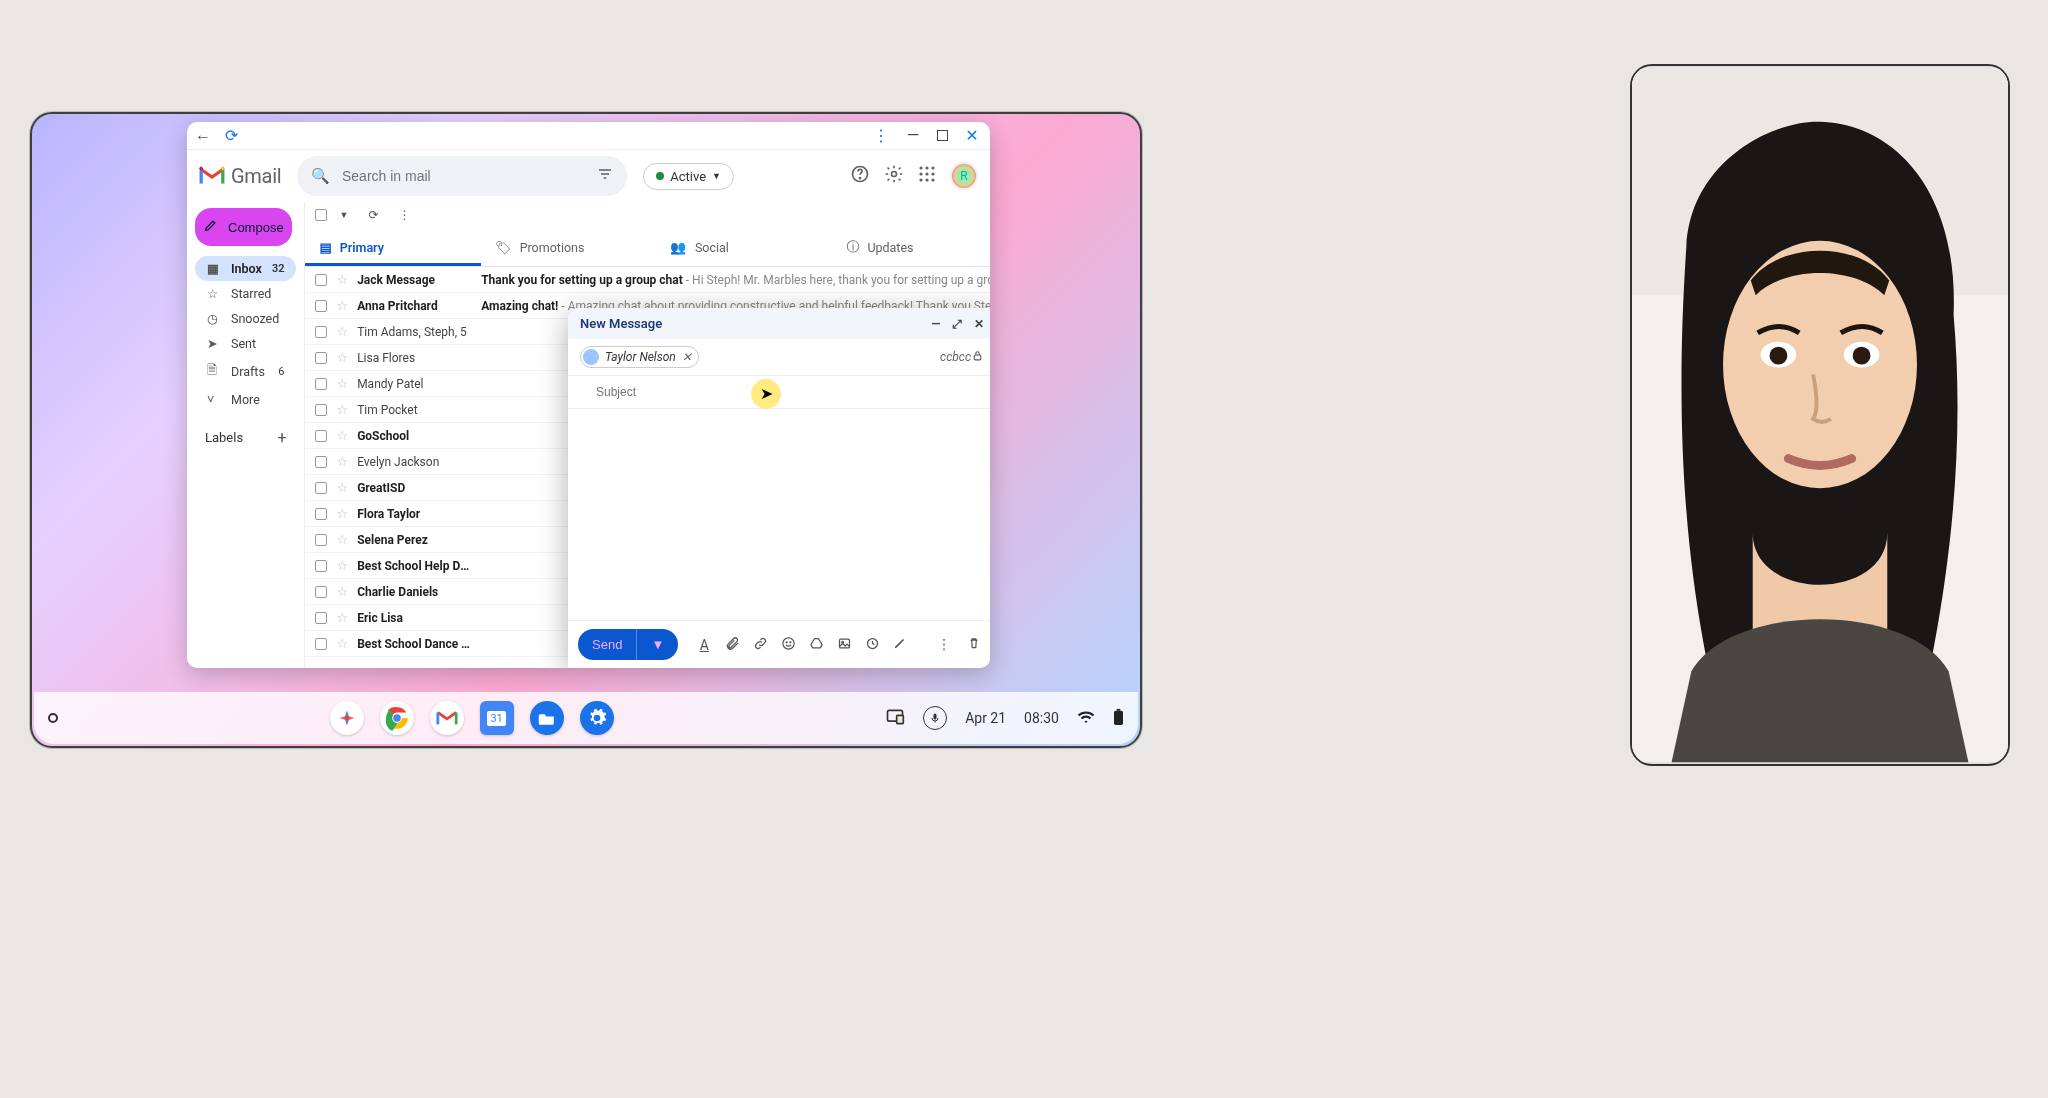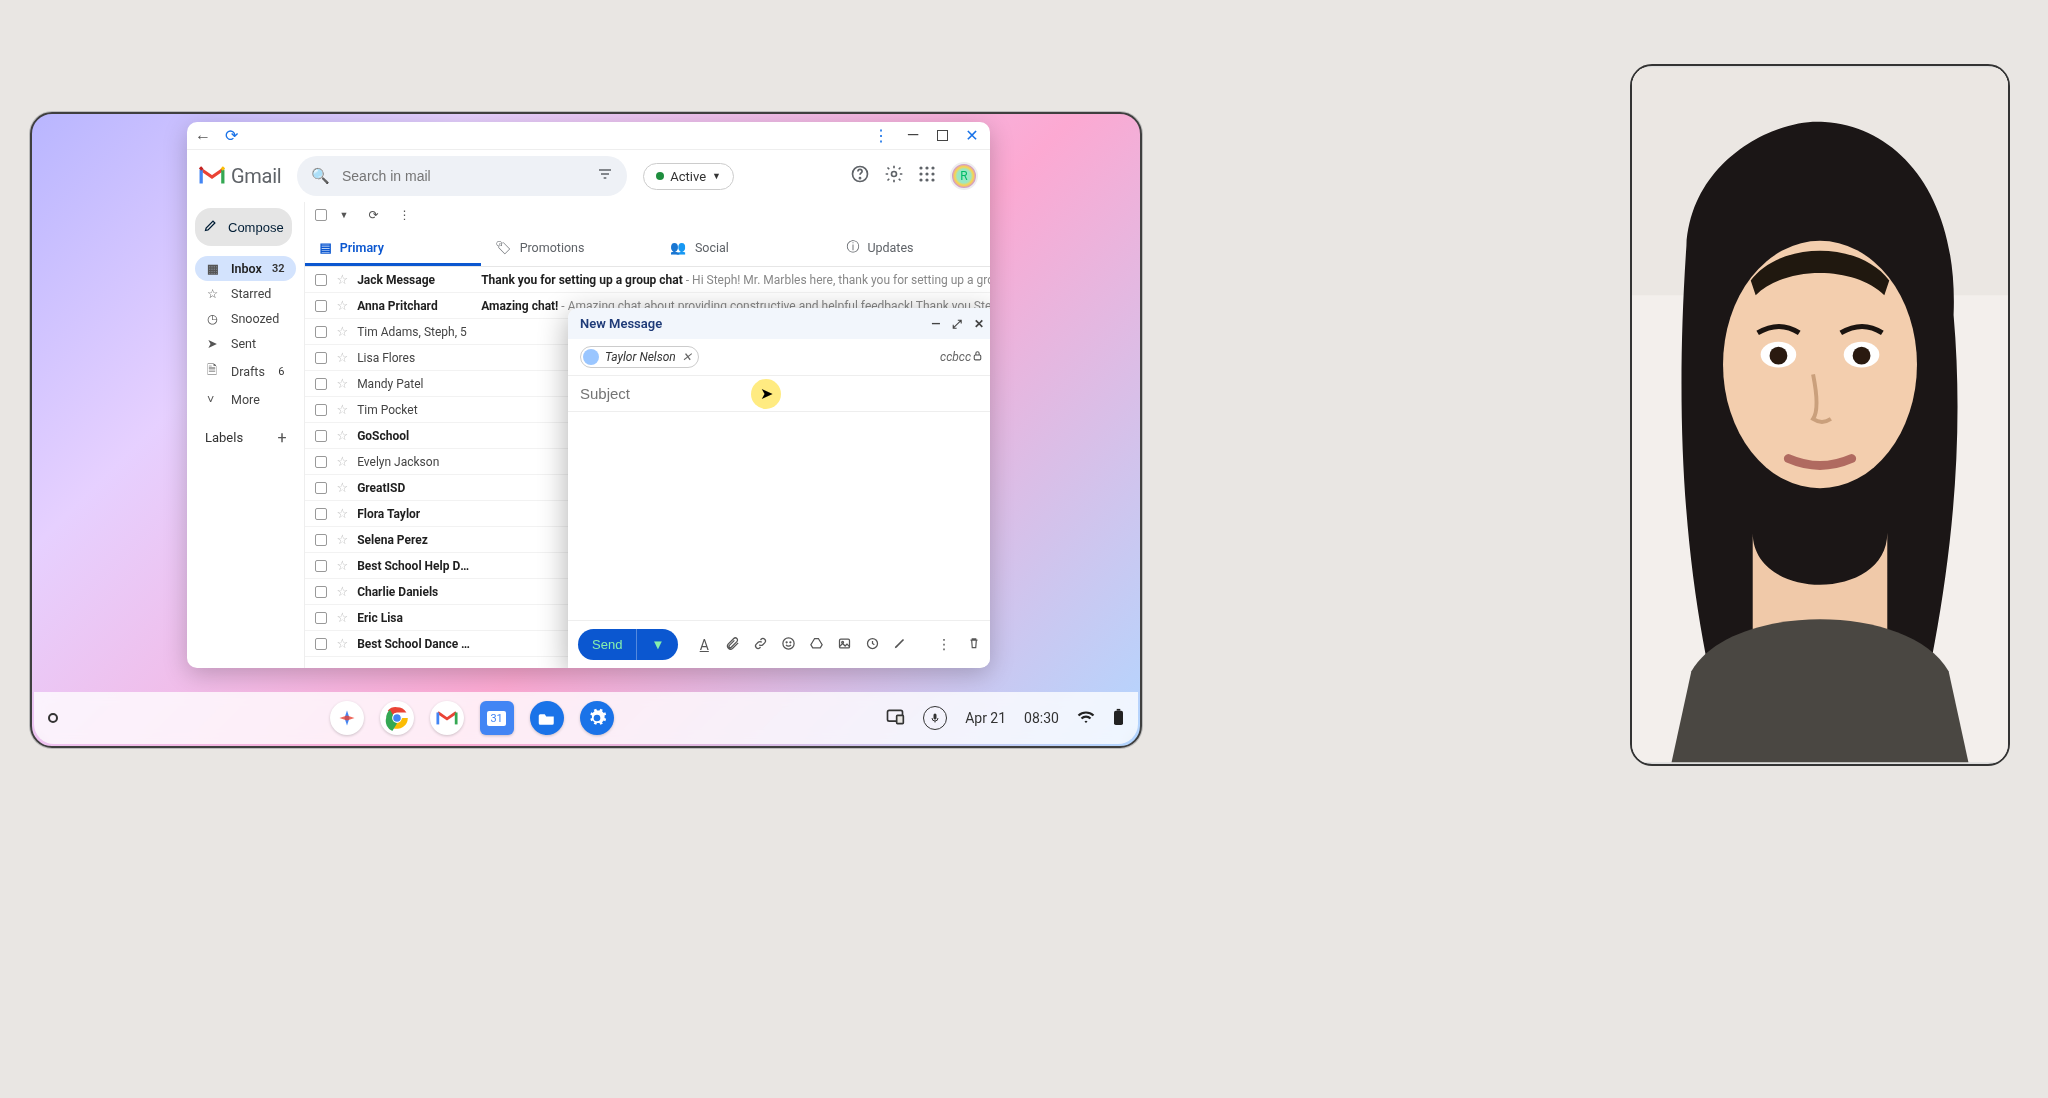--- a/index.html
+++ b/index.html
@@ -59,21 +59,21 @@
     border:1px solid #ccc;border-radius:18px;
     padding:5px 12px;font-size:13px;color:#333;
   }
   .status-dot{width:8px;height:8px;border-radius:50%;background:#1e8e3e;}
   .hdr-icons{display:flex;align-items:center;gap:14px;margin-left:auto;color:#5f6368;}
   .avatar{width:28px;height:28px;border-radius:50%;background:radial-gradient(circle,#9be7c4 40%,#fcd34d 55%,#c084fc 75%);border:2px solid #eee;display:flex;align-items:center;justify-content:center;font-size:12px;color:#0b6;}
   .body-layout{display:flex;height:calc(100% - 80px);}
   
   .sidebar{width:170px;padding:6px 8px;}
   .compose-btn{
-    background:#e5e5e5;border:none;border-radius:16px;
+    background:#d946ef;border:none;border-radius:16px;
     padding:10px 8px;display:flex;align-items:center;gap:10px;
     font-size:13px;color:#001d35;cursor:pointer;margin-bottom:10px;
   }
   .nav{list-style:none;font-size:12.5px;color:#444;}
   .nav li{display:flex;align-items:center;gap:10px;padding:5px 12px;border-radius:14px;cursor:pointer;}
   .nav li .count{margin-left:auto;font-size:11px;color:#333;}
   .nav li.active{background:#d3e3fd;font-weight:600;color:#1f1f1f;}
   .labels-hdr{display:flex;justify-content:space-between;align-items:center;font-size:13px;color:#333;margin-top:16px;padding:0 10px;}
   
   .main{flex:1;display:flex;flex-direction:column;border-left:1px solid #eee;position:relative;}
@@ -98,24 +98,24 @@
     border-radius:10px 10px 0 0;
     box-shadow:0 6px 30px rgba(0,0,0,.32);
     display:flex;flex-direction:column;overflow:hidden;
   }
   .c-header{background:#f2f6fc;padding:8px 12px;display:flex;align-items:center;justify-content:space-between;font-size:13px;color:#1f3b78;font-weight:600;}
   .c-controls{display:flex;gap:12px;color:#444;font-size:12px;}
   .c-to{display:flex;align-items:center;gap:8px;padding:7px 12px;border-bottom:1px solid #eee;font-size:12px;font-style:italic;}
   .chip{display:flex;align-items:center;gap:6px;border:1px solid #ccc;border-radius:12px;padding:2px 6px 2px 2px;font-size:12px;color:#333;}
   .chip .chip-av{width:16px;height:16px;border-radius:50%;background:#9ac6ff;}
   .cc{margin-left:auto;color:#666;display:flex;align-items:center;}
-  .c-subject{border:none;outline:none;padding:9px 12px;font-size:15px;border-bottom:1px solid #eee;}
+  .c-subject{border:none;outline:none;padding:9px 28px;font-size:12px;border-bottom:1px solid #eee;}
   .c-body{flex:1;}
   .c-toolbar{display:flex;align-items:center;gap:4px;padding:8px 10px;border-top:1px solid #eee;}
-  .send-btn{display:flex;align-items:center;background:#0b57d0;color:#86efac;border:none;border-radius:18px;overflow:hidden;cursor:pointer;}
+  .send-btn{display:flex;align-items:center;background:#0b57d0;color:#f0abfc;border:none;border-radius:18px;overflow:hidden;cursor:pointer;}
   .send-btn span{padding:8px 14px;font-size:13px;font-weight:500;}
   .send-drop{padding:8px 8px;border-left:1px solid rgba(255,255,255,.3);font-size:10px;}
   .c-ico{color:#555;width:24px;text-align:center;font-size:14px;cursor:pointer;}
   .c-right{margin-left:auto;display:flex;gap:6px;}
   .cursor-hl{position:absolute;left:183px;top:71px;width:30px;height:30px;border-radius:50%;background:#ffe86b;opacity:.85;pointer-events:none;}
   .cursor-arrow{position:absolute;left:192px;top:76px;font-size:16px;color:#000;pointer-events:none;}
   
   .shelf{
     position:absolute;left:2px;right:2px;bottom:2px;height:52px;
     background:rgba(255,255,255,.78);backdrop-filter:blur(6px);

